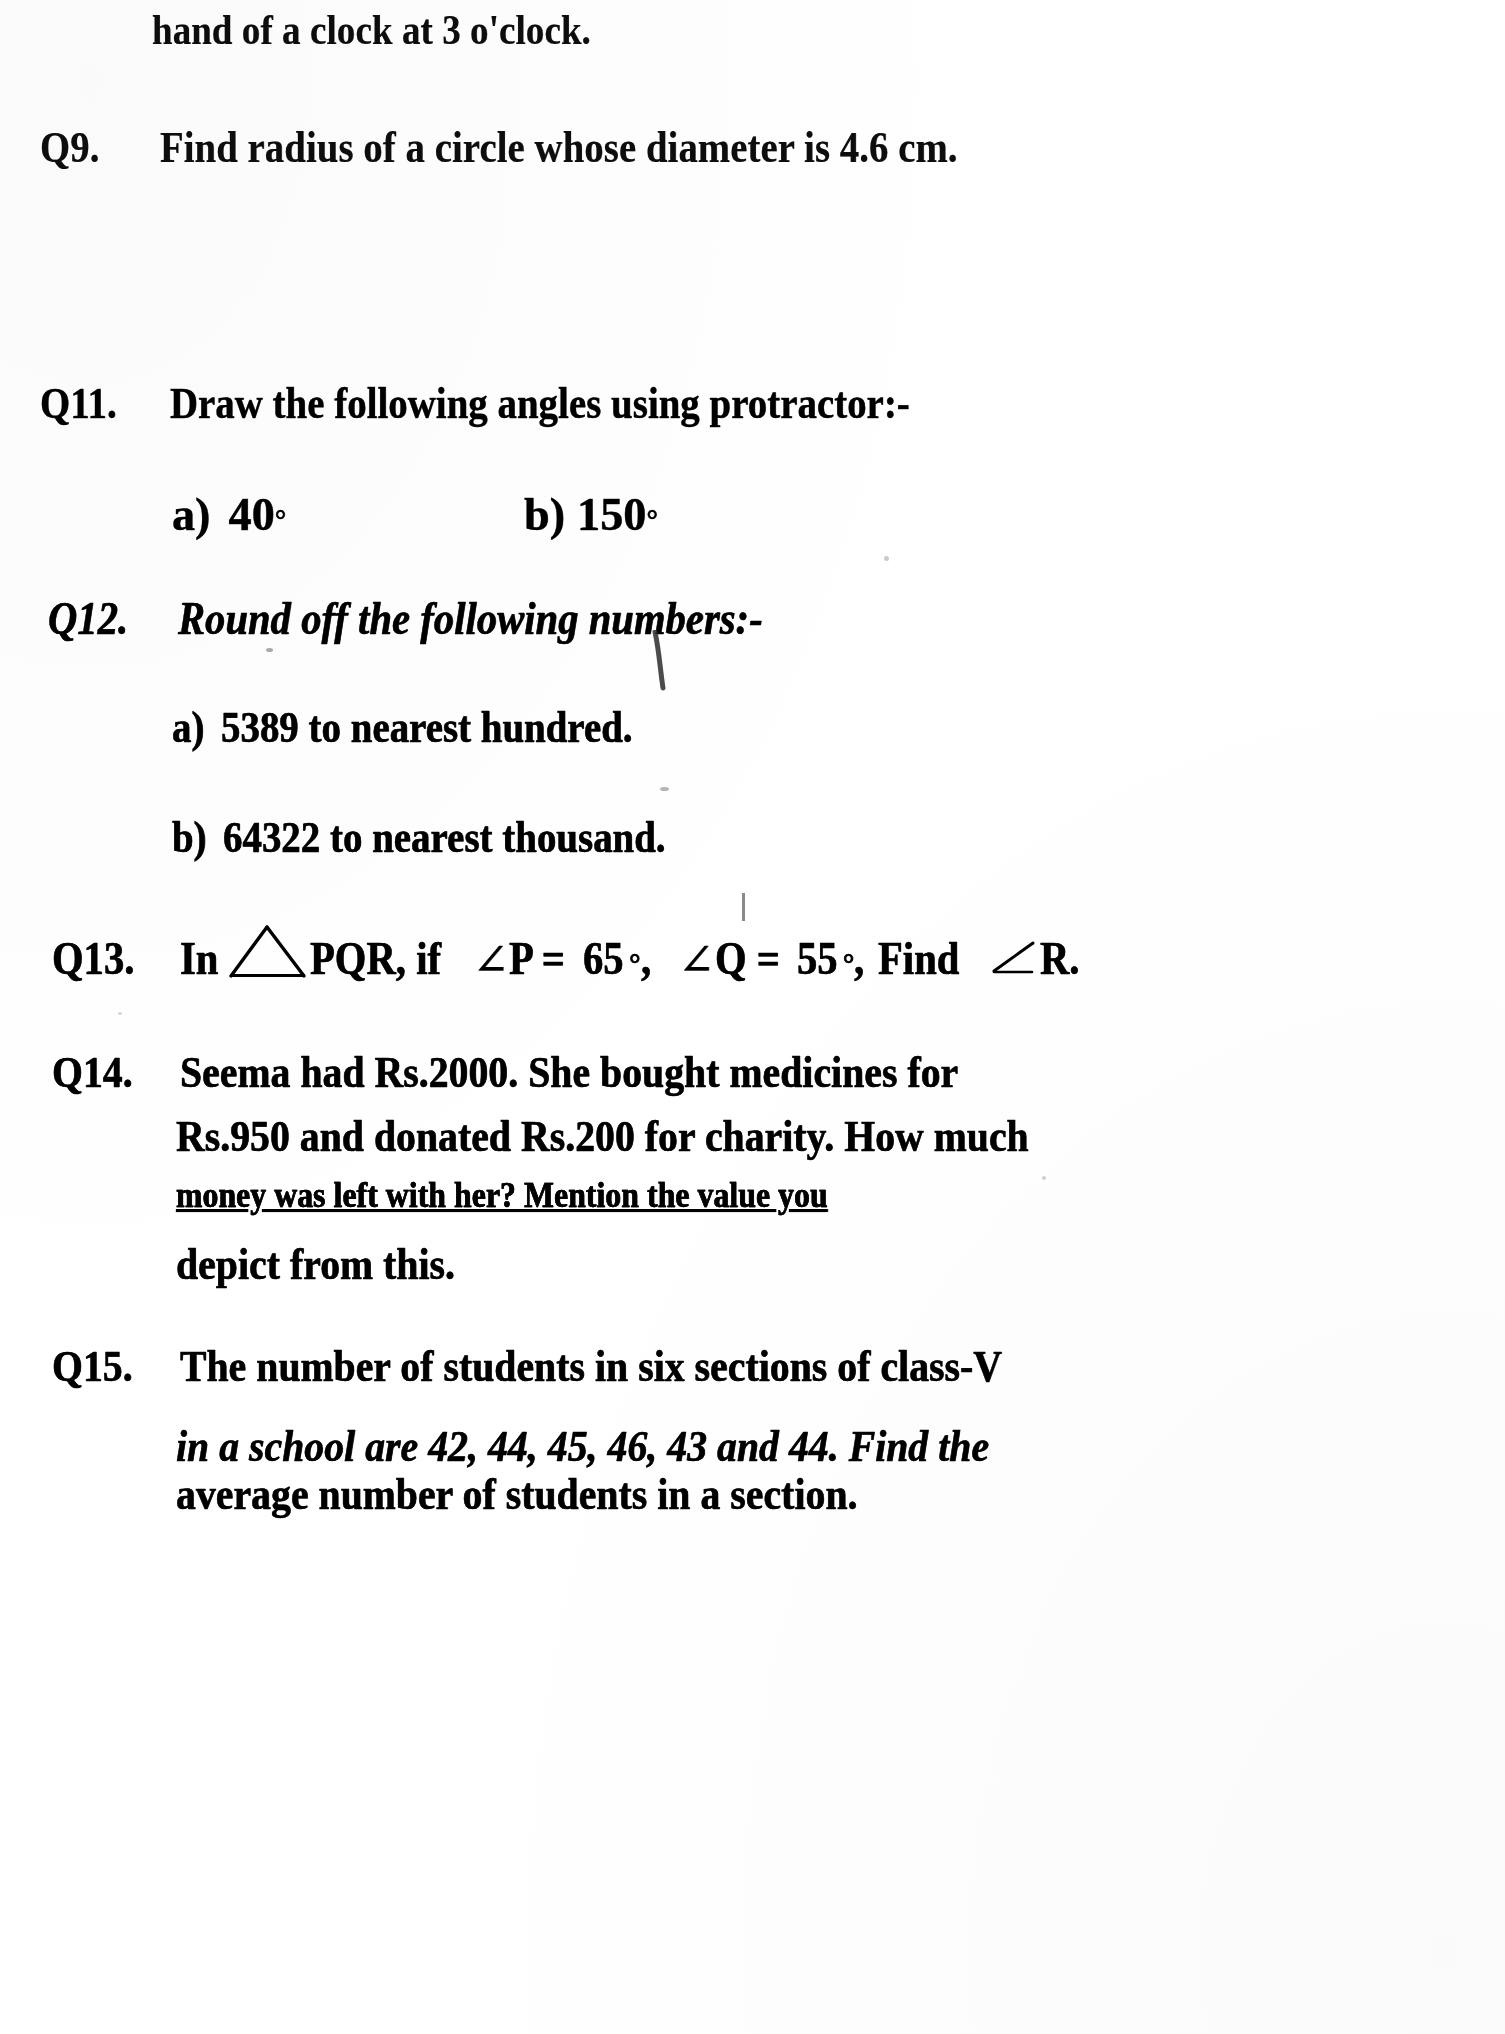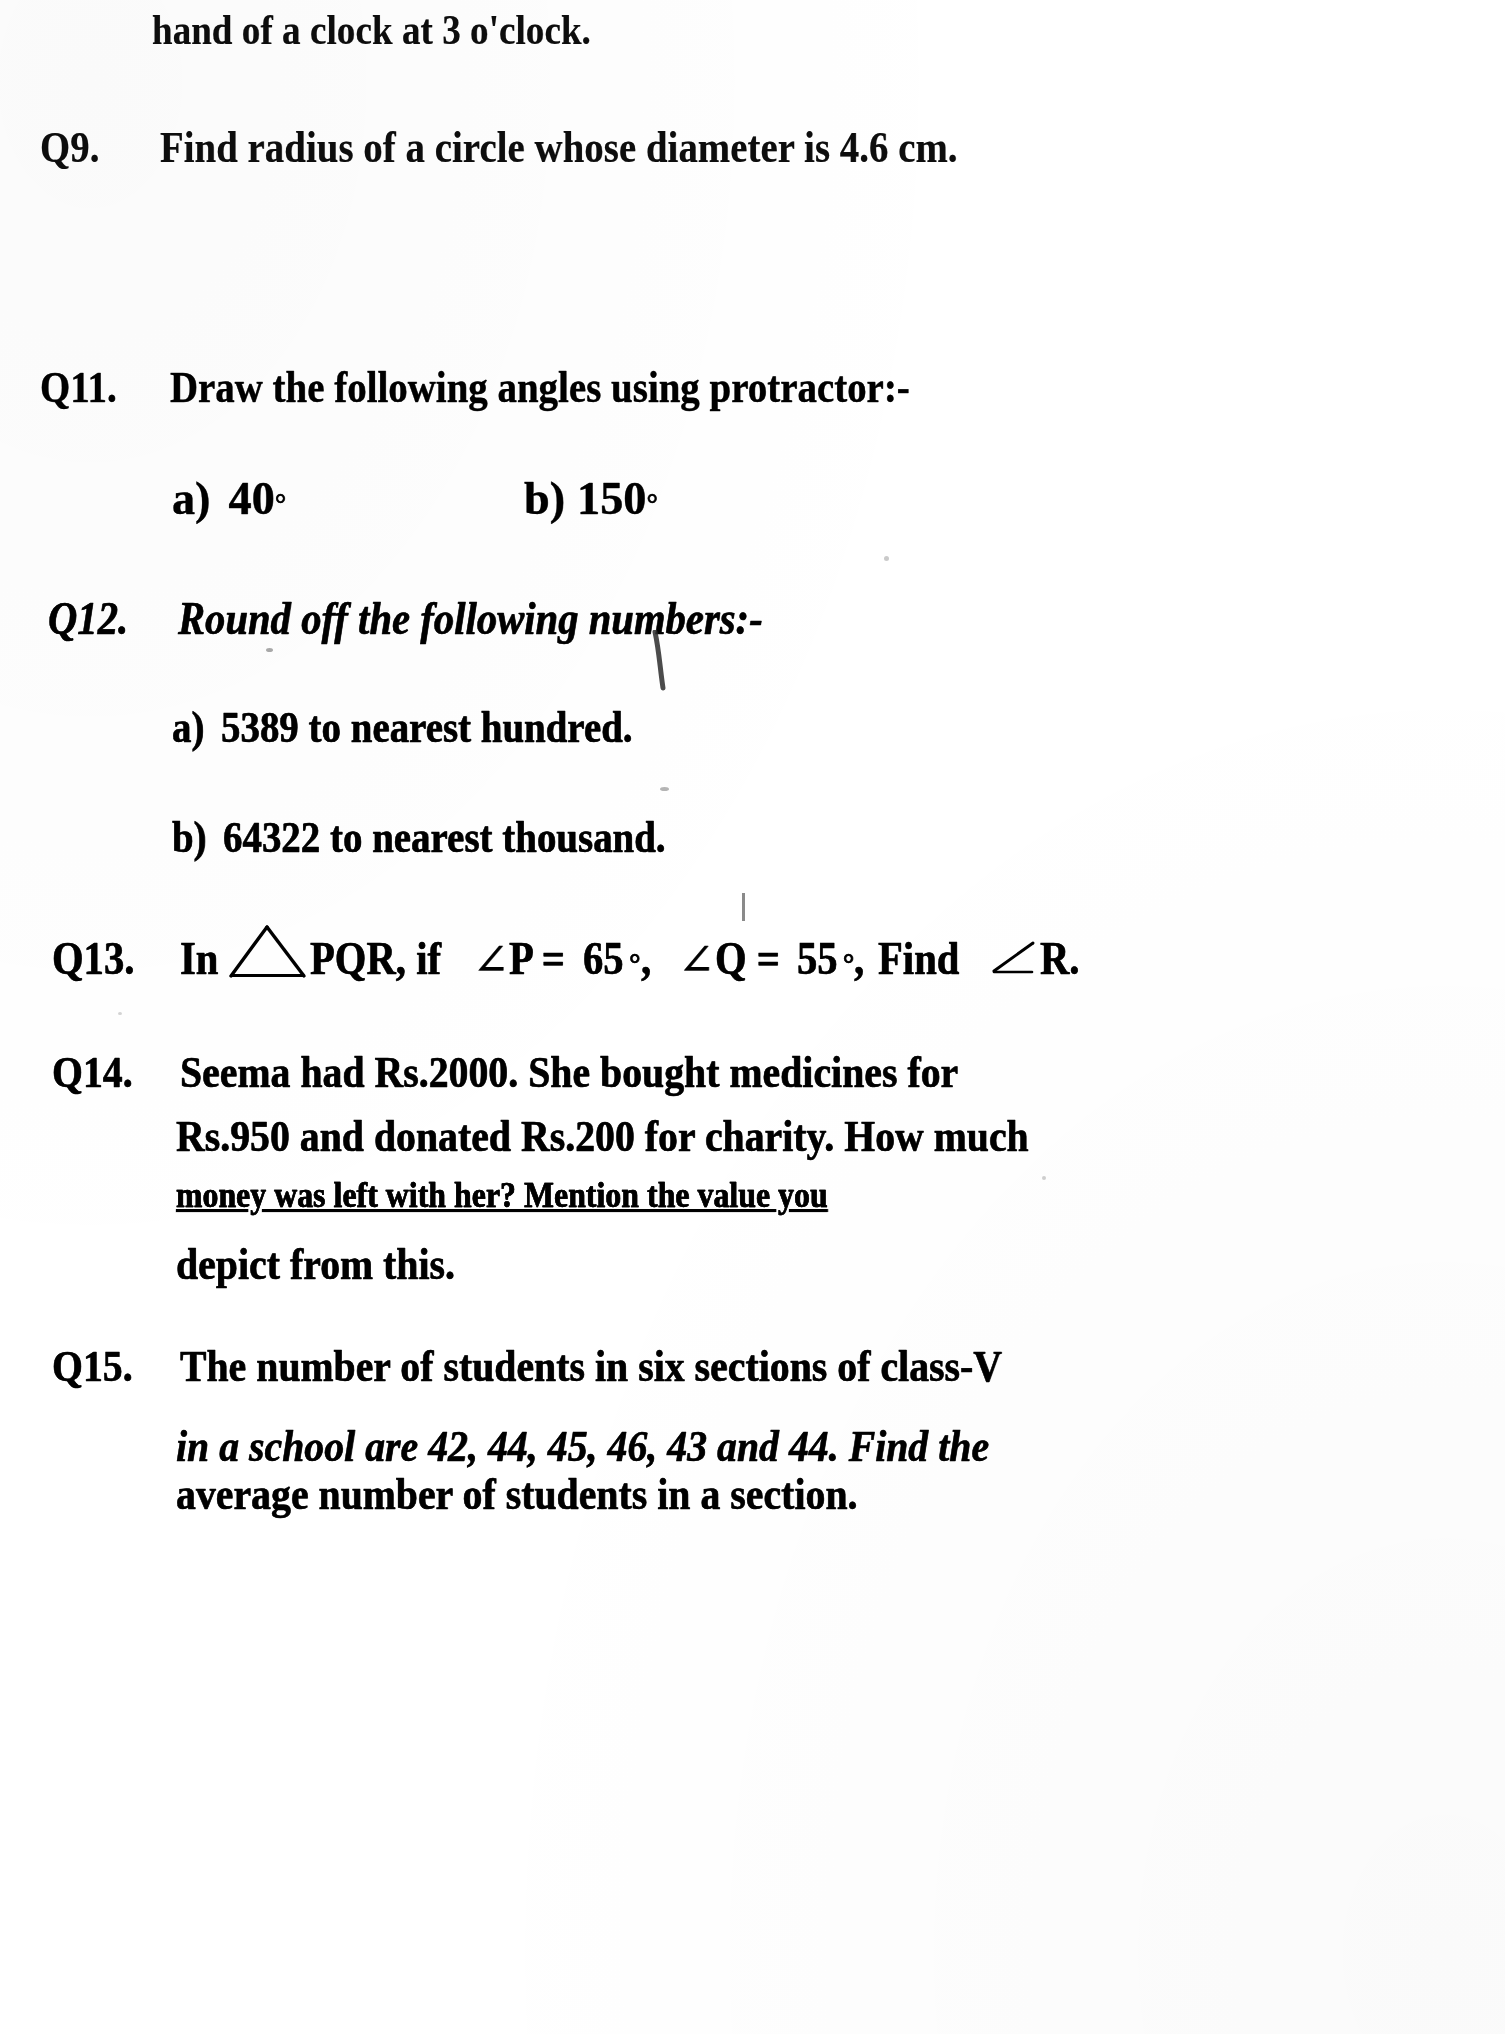--- a/index.html
+++ b/index.html
@@ -45,20 +45,21 @@
 
   
   .ink-faded {
     color: #0d0d0d;
     text-shadow: 0.4px 0 0 rgba(0,0,0,0.30), -0.3px 0 0 rgba(0,0,0,0.18);
     -webkit-text-stroke: 0.15px rgba(0,0,0,0.55);
   }
   .ink-strong {
     color: #000000;
     text-shadow: 0.5px 0 0 rgba(0,0,0,0.48), -0.35px 0.2px 0 rgba(0,0,0,0.30);
+    margin-top: 16px;
     -webkit-text-stroke: 0.3px rgba(0,0,0,0.85);
   }
   .ink-bold {
     color: #000000;
     text-shadow: 0.6px 0 0 rgba(0,0,0,0.60), -0.4px 0.25px 0 rgba(0,0,0,0.42);
     -webkit-text-stroke: 0.45px #000;
   }
   .cond2 { transform: scaleX(0.88); transform-origin: left center; }
 
   

